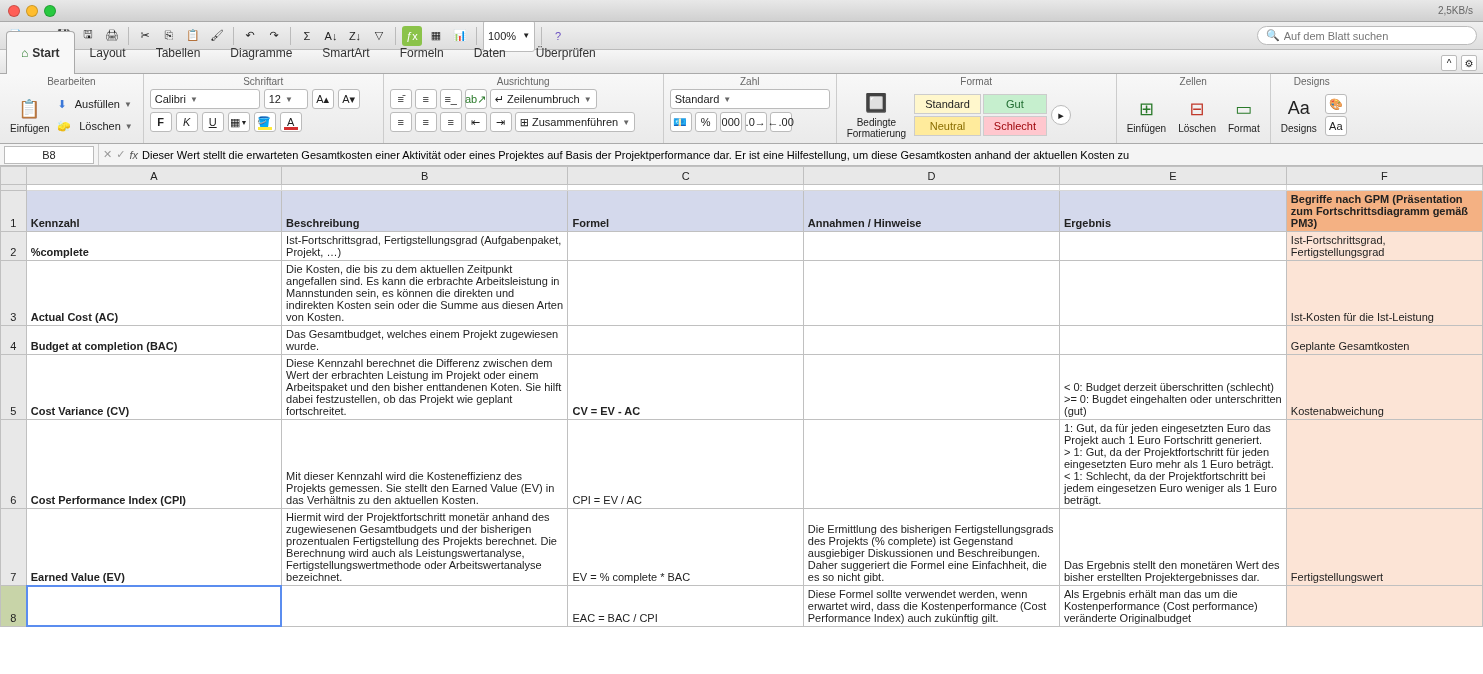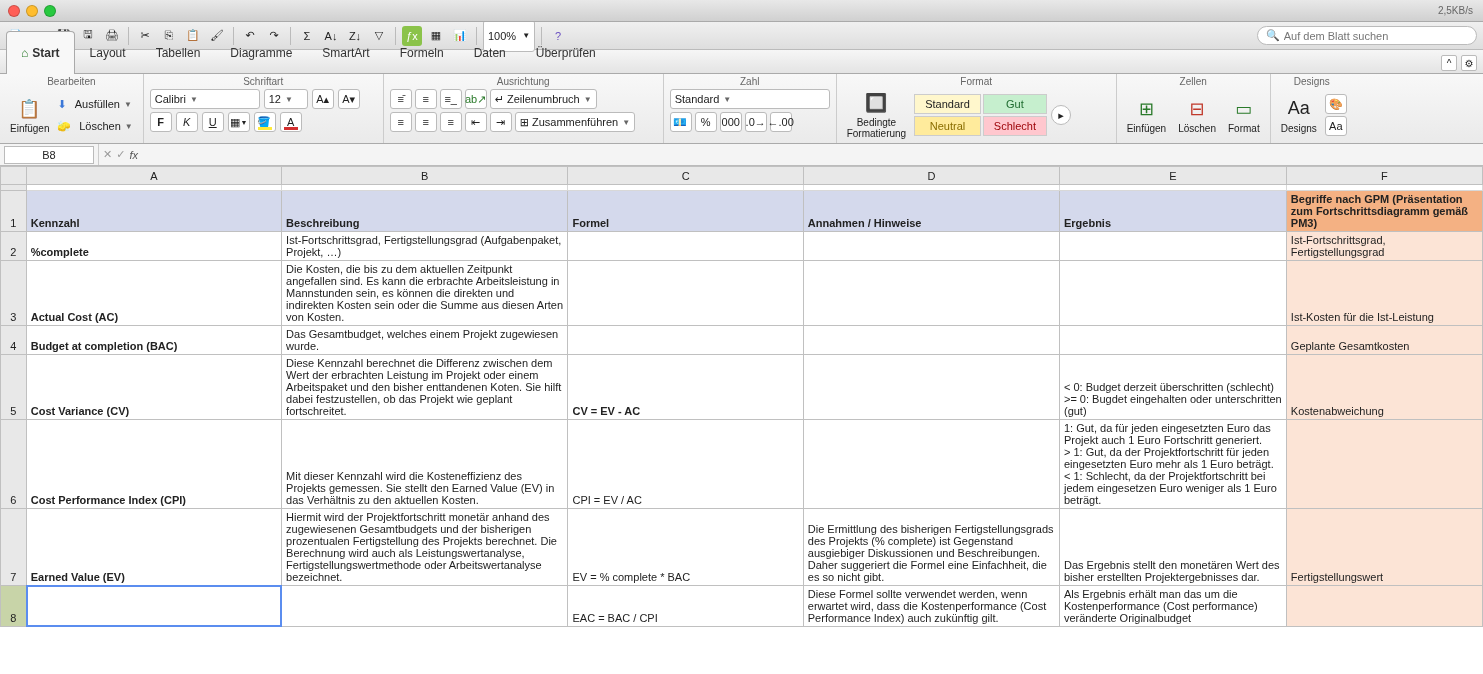--- a/index.html
+++ b/index.html
@@ -278,20 +278,21 @@
     </div>
   </div>
 </div>
 
 <div class="fbar">
   <div class="namebox">B8</div>
   <div class="fx-area">
     <span style="color:#999">✕</span>
     <span style="color:#999">✓</span>
     <span class="fx-label">fx</span>
+    <input class="formula" value="Dieser Wert stellt die erwarteten Gesamtkosten einer Aktivität oder eines Projektes auf Basis der Projektperformance dar. Er ist eine Hilfestellung, um diese Gesamtkosten anhand der aktuellen Kosten zu" style="">
   </div>
 </div>
 
 <div class="sheet">
   <table class="grid">
     <colgroup id="cols">
         <col style="width: 26px;">
         <col style="width: 260px;">
         <col style="width: 290px;">
         <col style="width: 240px;">

